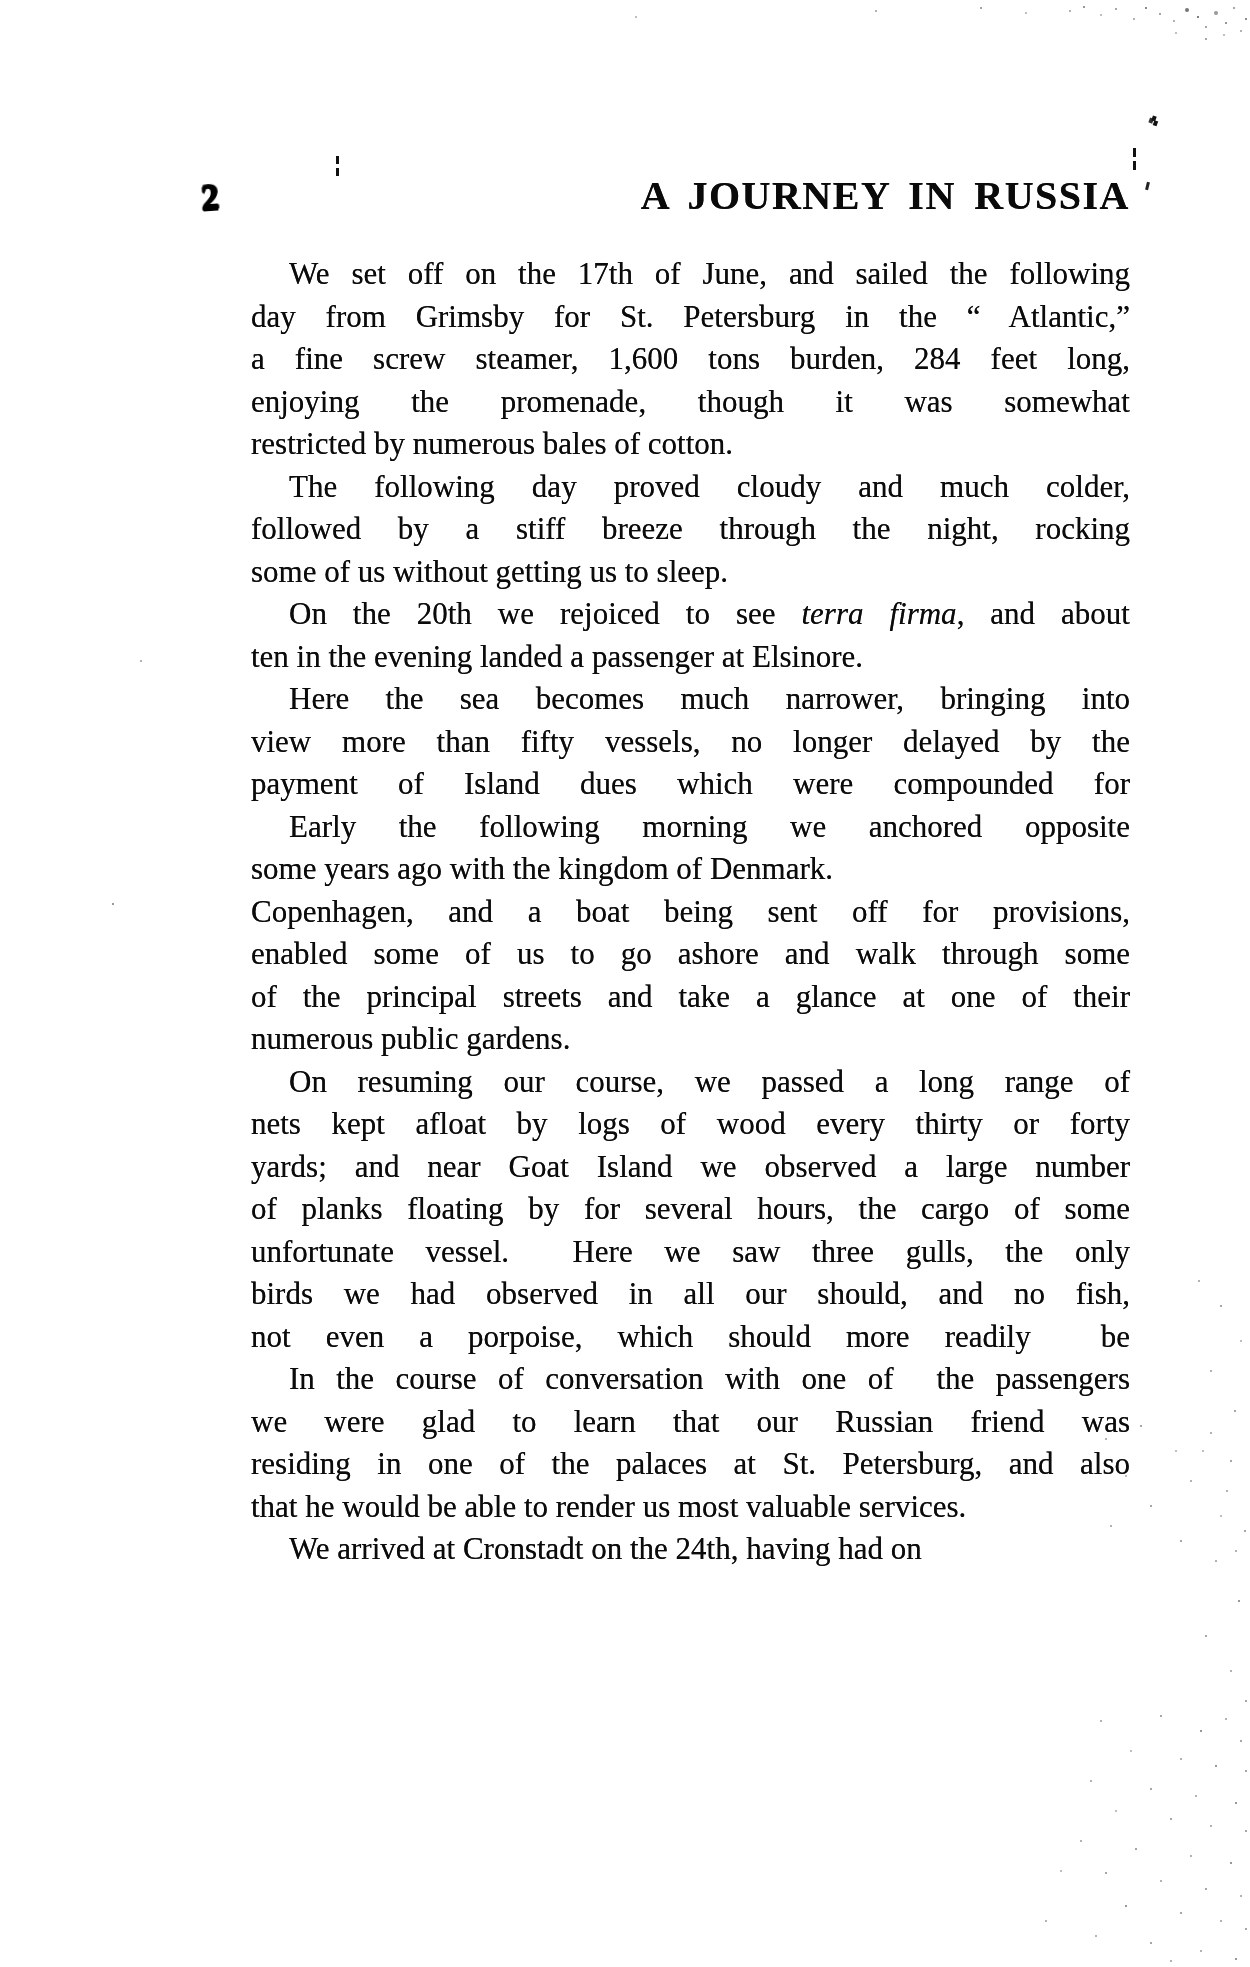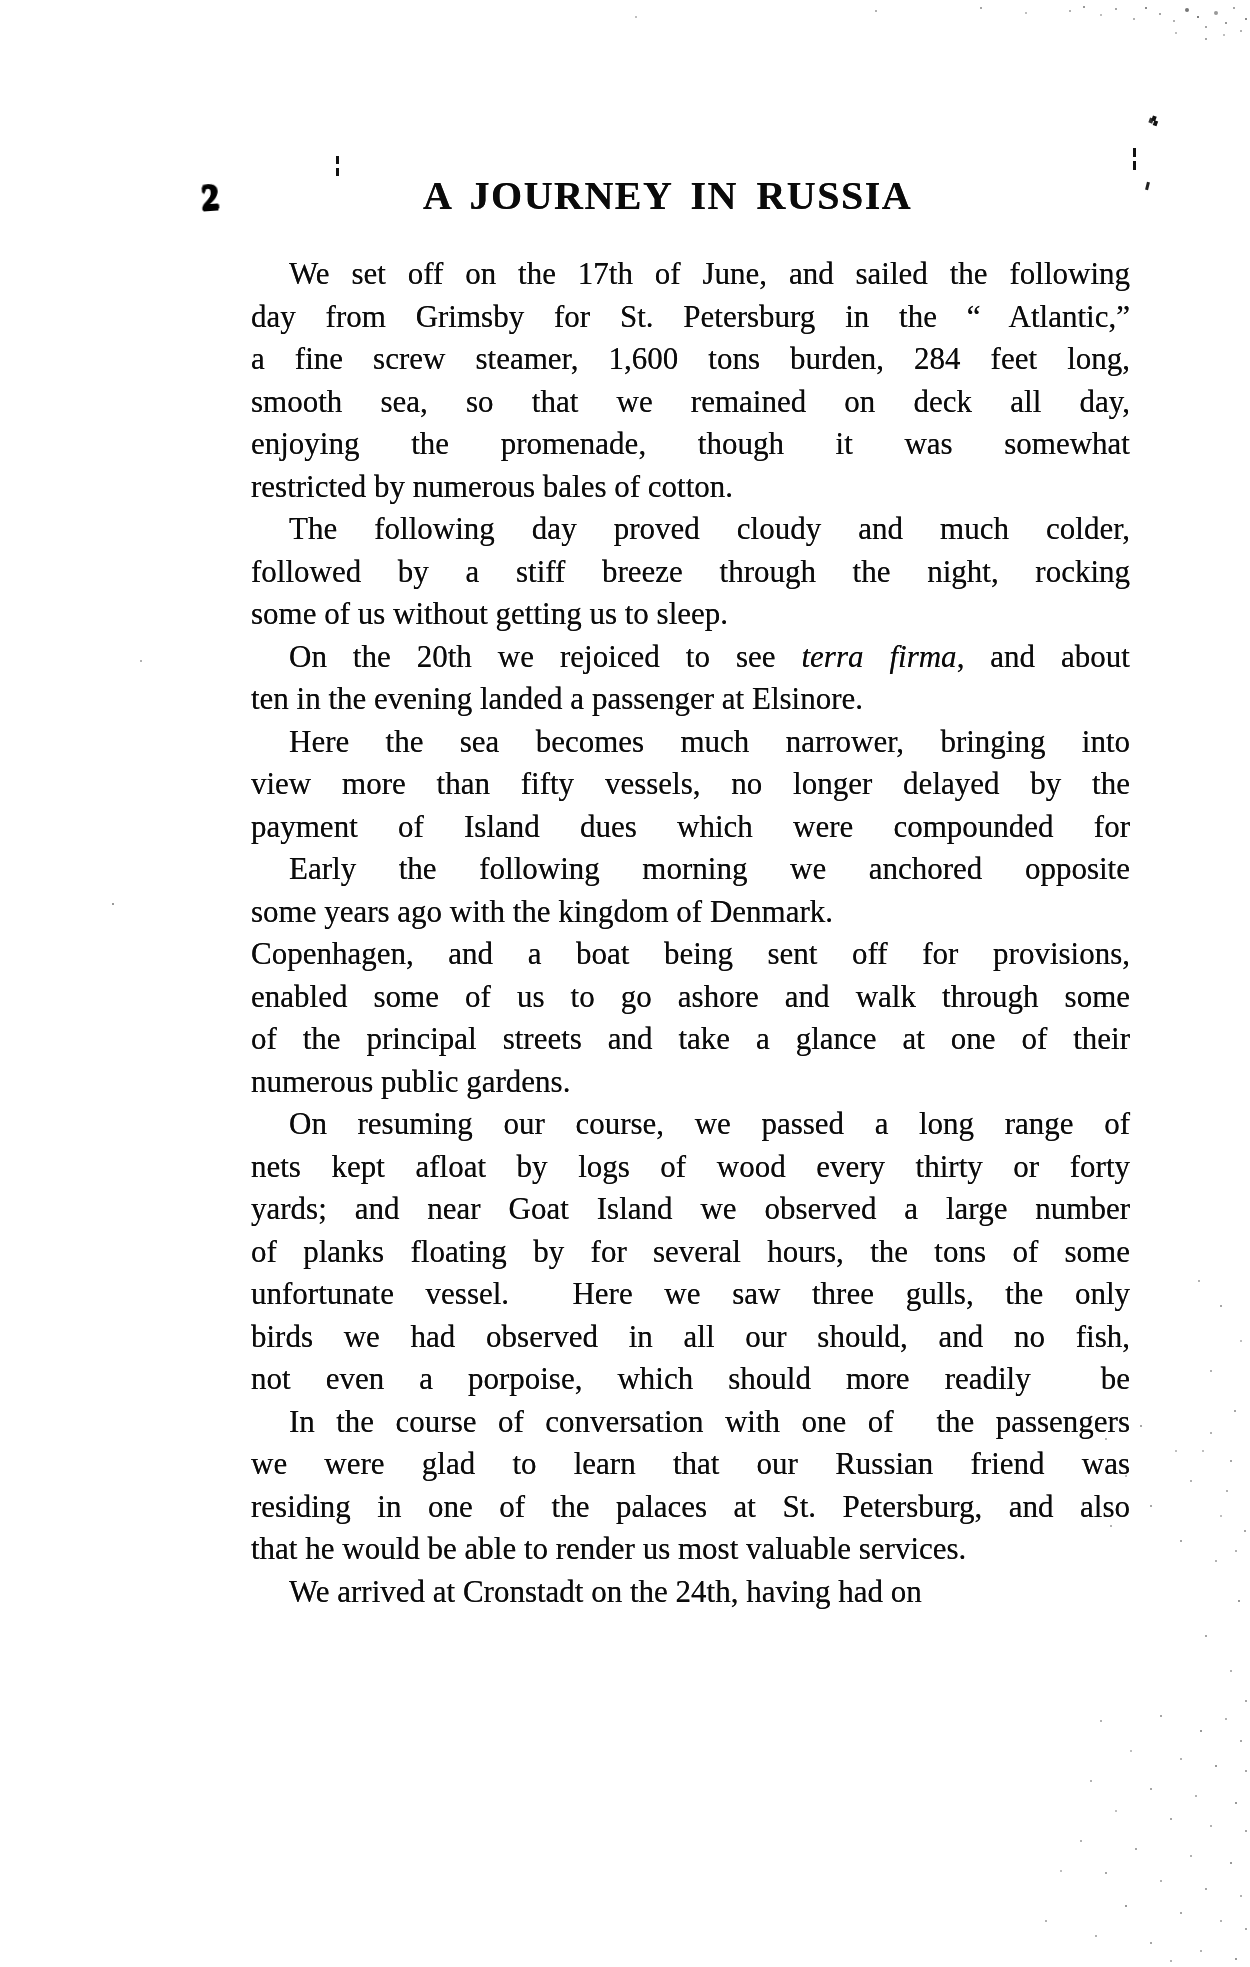--- a/index.html
+++ b/index.html
@@ -11,21 +11,21 @@
     overflow:hidden;
     font-family:"Liberation Serif", serif;
     color:#0a0a0a;
   }
   
   #running-head{
     position:absolute;
     top:176px;
     left:205px;
     width:925px;
-    text-align:center;
+    text-align:right;
     font-size:40px;
     font-weight:bold;
     letter-spacing:1.5px;
     word-spacing:7px;
     line-height:1;
     color:#0a0a0a;
     text-shadow:0 0 0.5px rgba(0,0,0,0.8);
   }
   #folio{
     position:absolute;
@@ -127,41 +127,40 @@
 <div id="page">
 
   <div id="folio">2</div>
 
   <div id="running-head">A JOURNEY IN RUSSIA</div>
 
   <div id="page-text">
       <div class="line first">We set off on the 17th of June, and sailed the following</div>
       <div class="line">day from Grimsby for St. Petersburg in the “ Atlantic,”</div>
       <div class="line">a fine screw steamer, 1,600 tons burden, 284 feet long,</div>
-      <div class="line">smooth sea, so that we remained on deck all day,</div>
       <div class="line">enjoying the promenade, though it was somewhat</div>
       <div class="line last">restricted by numerous bales of cotton.</div>
       <div class="line first">The following day proved cloudy and much colder,</div>
       <div class="line">followed by a stiff breeze through the night, rocking</div>
       <div class="line last">some of us without getting us to sleep.</div>
       <div class="line first">On the 20th we rejoiced to see <i>terra firma</i>, and about</div>
       <div class="line last">ten in the evening landed a passenger at Elsinore.</div>
       <div class="line first">Here the sea becomes much narrower, bringing into</div>
       <div class="line">view more than fifty vessels, no longer delayed by the</div>
       <div class="line">payment of Island dues which were compounded for</div>
       <div class="line first">Early the following morning we anchored opposite</div>
       <div class="line last">some years ago with the kingdom of Denmark.</div>
       <div class="line">Copenhagen, and a boat being sent off for provisions,</div>
       <div class="line">enabled some of us to go ashore and walk through some</div>
       <div class="line">of the principal streets and take a glance at one of their</div>
       <div class="line last">numerous public gardens.</div>
       <div class="line first">On resuming our course, we passed a long range of</div>
       <div class="line">nets kept afloat by logs of wood every thirty or forty</div>
       <div class="line">yards; and near Goat Island we observed a large number</div>
-      <div class="line">of planks floating by for several hours, the tons of some</div>
+      <div class="line">of planks floating by for several hours, the cargo of some</div>
       <div class="line">unfortunate vessel.  Here we saw three gulls, the only</div>
       <div class="line">birds we had observed in all our should, and no fish,</div>
       <div class="line">not even a porpoise, which should more readily  be</div>
       <div class="line first">In the course of conversation with one of  the passengers</div>
       <div class="line">we were glad to learn that our Russian friend was</div>
       <div class="line">residing in one of the palaces at St. Petersburg, and also</div>
       <div class="line last">that he would be able to render us most valuable services.</div>
       <div class="line first last">We arrived at Cronstadt on the 24th, having had on</div>
     </div>
 

